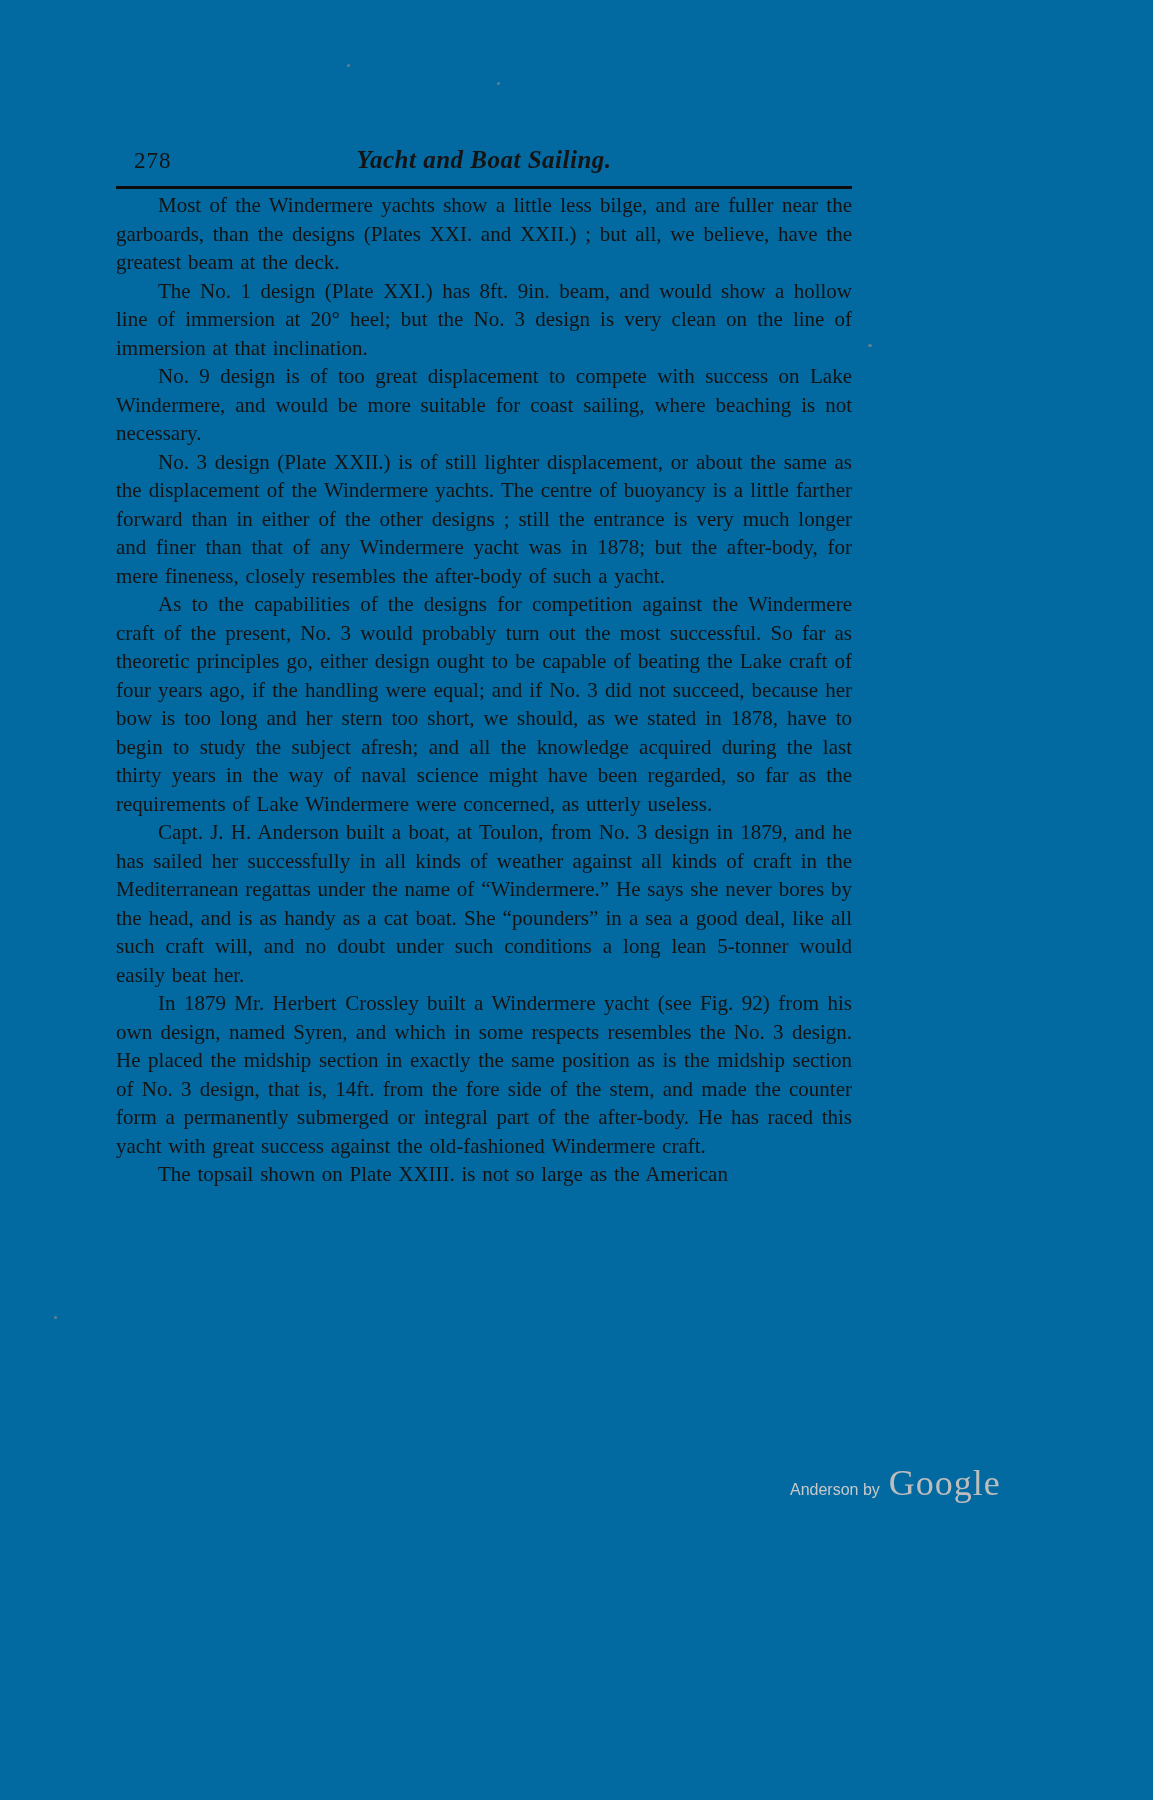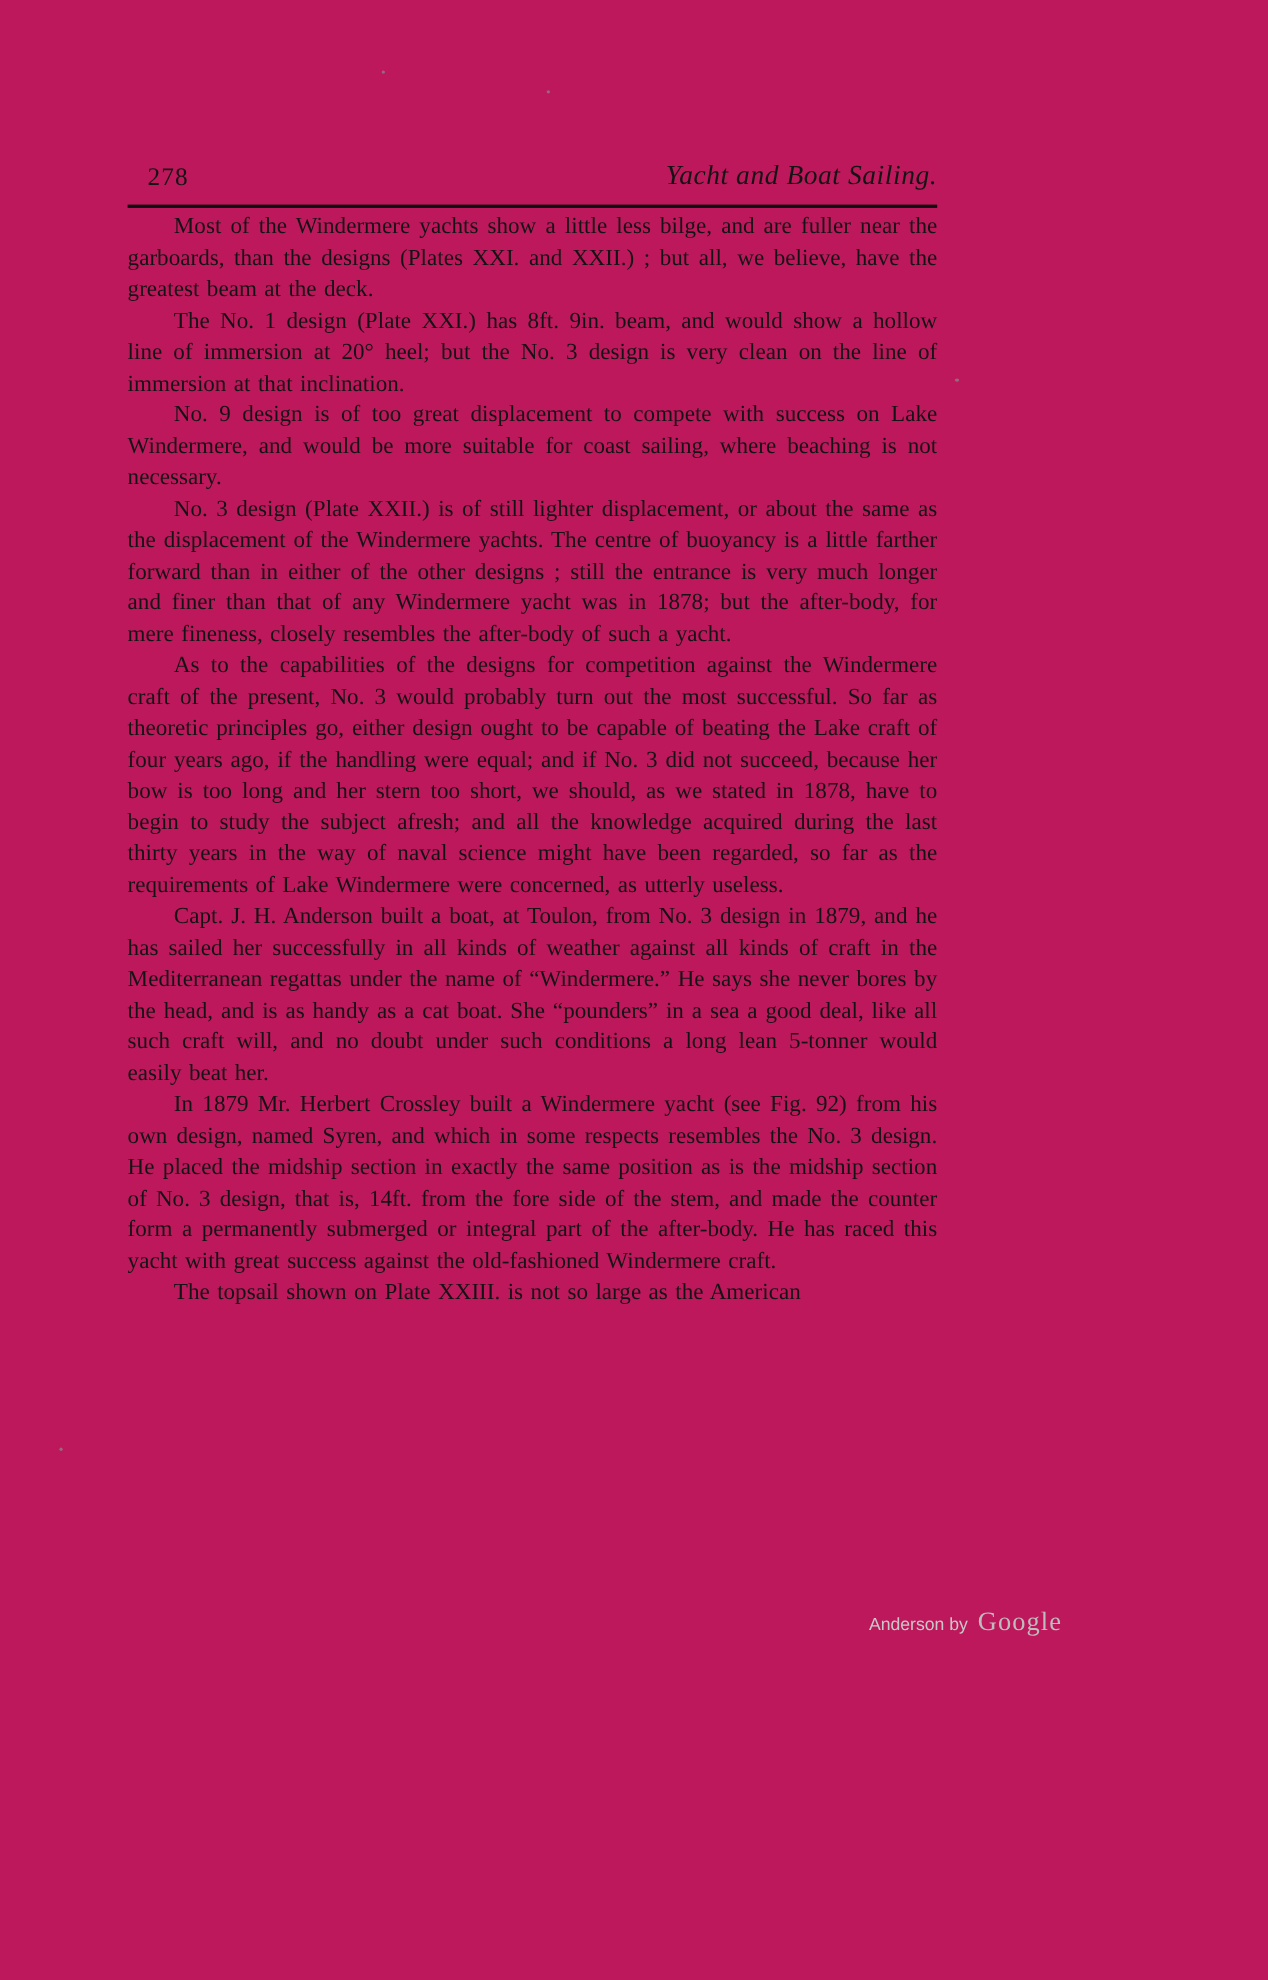--- a/index.html
+++ b/index.html
@@ -4,21 +4,21 @@
 <style>
   html, body {
     margin: 0;
     padding: 0;
     background: #e9e9e9;
   }
   .scan-page {
     position: relative;
     width: 1153px;
     height: 1800px;
-    background: #be185d;
+    background: #0369a1;
     overflow: hidden;
     font-family: "Liberation Serif", serif;
     color: #141414;
   }
   .content {
     position: absolute;
     left: 116px;
     top: 146px;
     width: 736px;
   }
@@ -28,23 +28,23 @@
   }
   .page-number {
     position: absolute;
     left: 18px;
     top: 2px;
     font-size: 23px;
     letter-spacing: 1px;
   }
   .running-title {
     display: block;
-    text-align: right;
+    text-align: center;
     font-style: italic;
-    font-weight: 400;
+    font-weight: 700;
     font-size: 25px;
     letter-spacing: 0.5px;
   }
   .header-rule {
     margin-top: 6px;
     height: 3px;
     background: #0d0d0d;
   }
   .body-text {
     margin-top: 2px;
@@ -66,21 +66,21 @@
     gap: 9px;
     white-space: nowrap;
   }
   .watermark .digitized {
     font-family: "Liberation Sans", sans-serif;
     font-size: 16px;
     color: #c9c9c9;
   }
   .watermark .google {
     font-family: "Liberation Serif", serif;
-    font-size: 24px;
+    font-size: 36px;
     color: #bdbdbd;
     letter-spacing: 1px;
   }
   .scan-speck {
     position: absolute;
     background: #8a8a8a;
     border-radius: 50%;
     width: 3px;
     height: 3px;
     opacity: 0.7;

